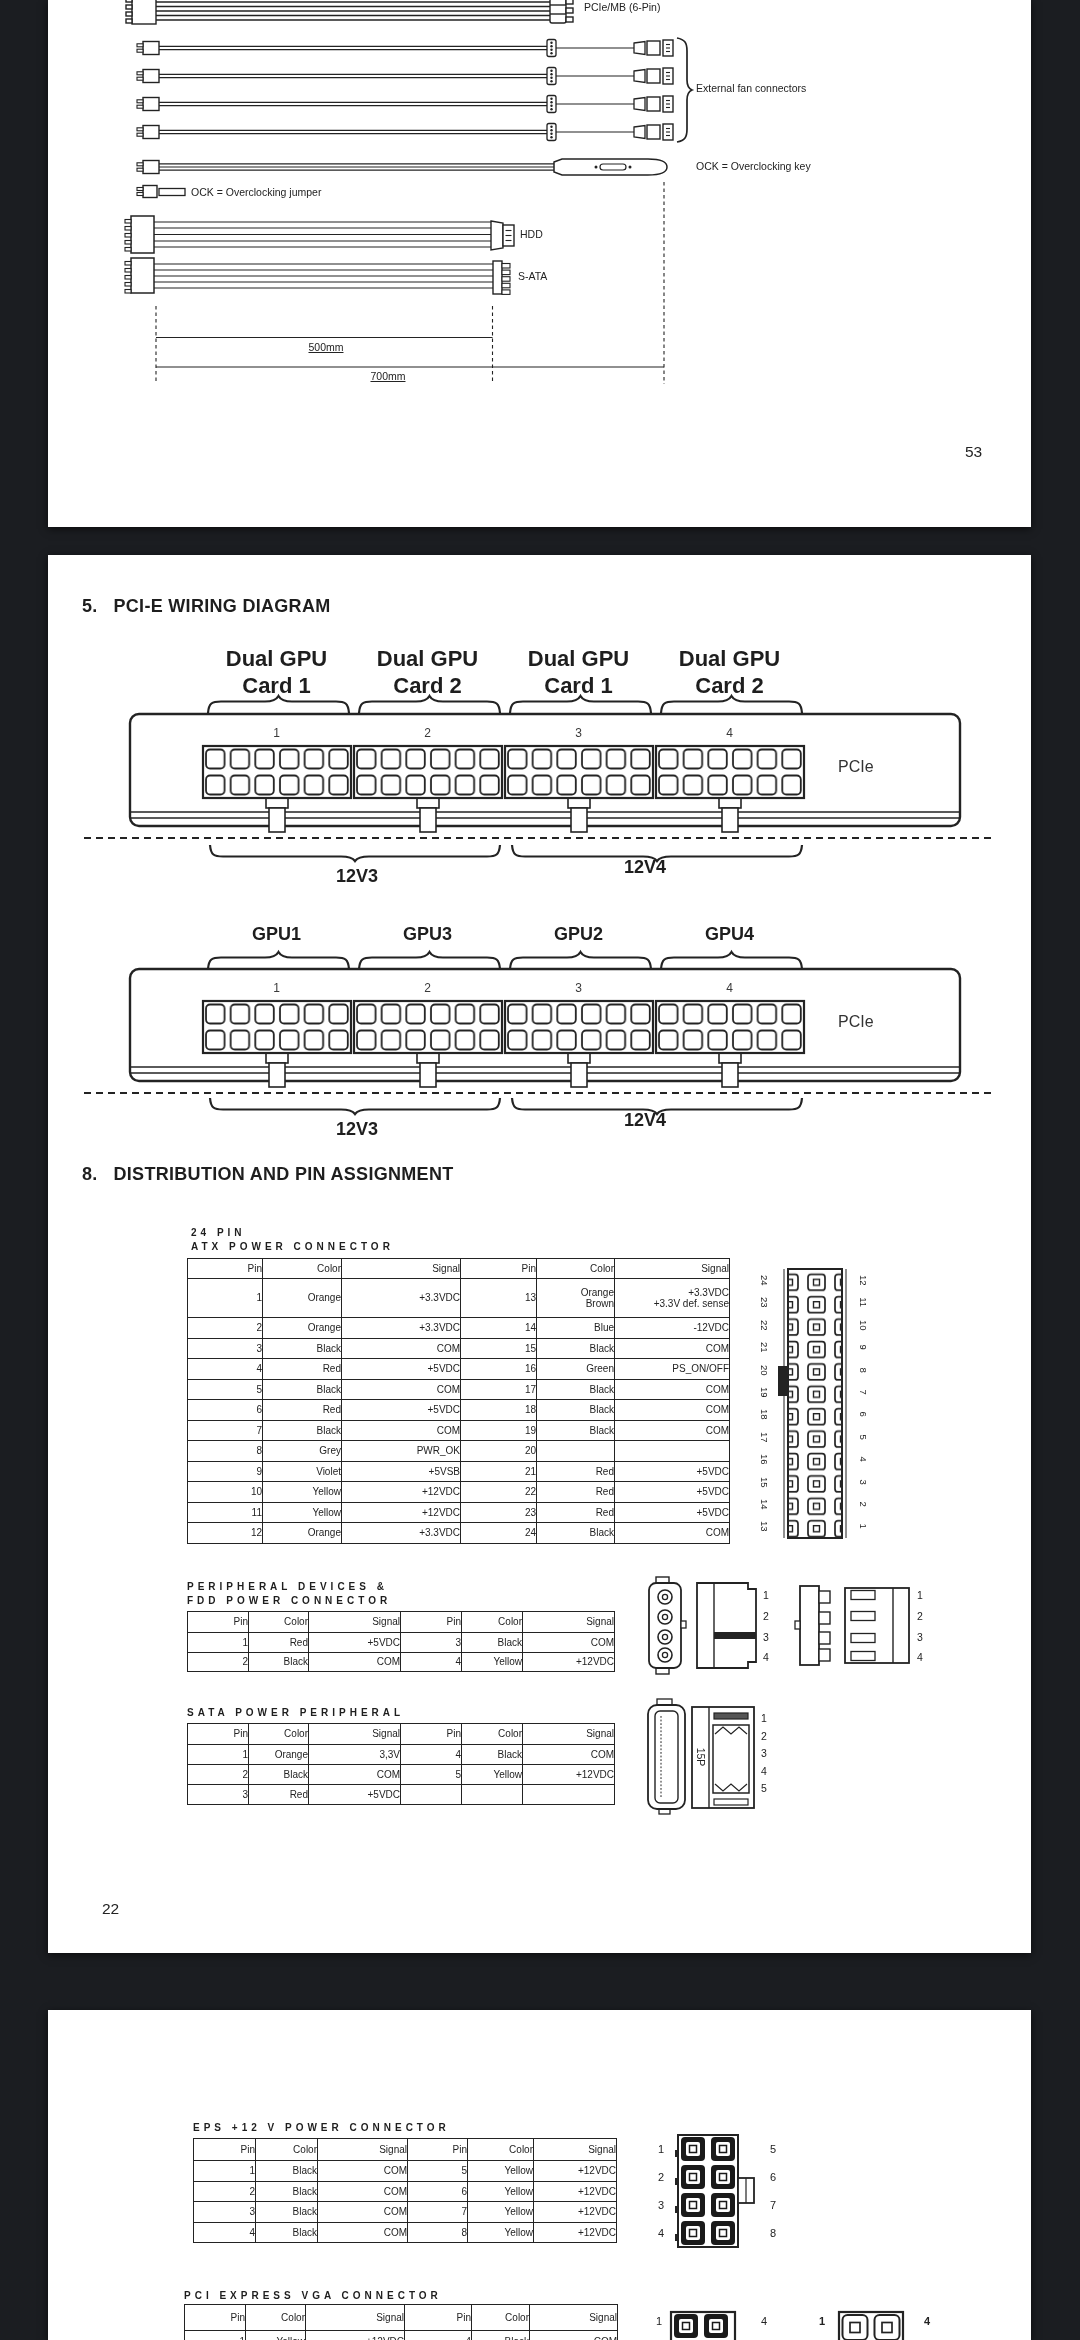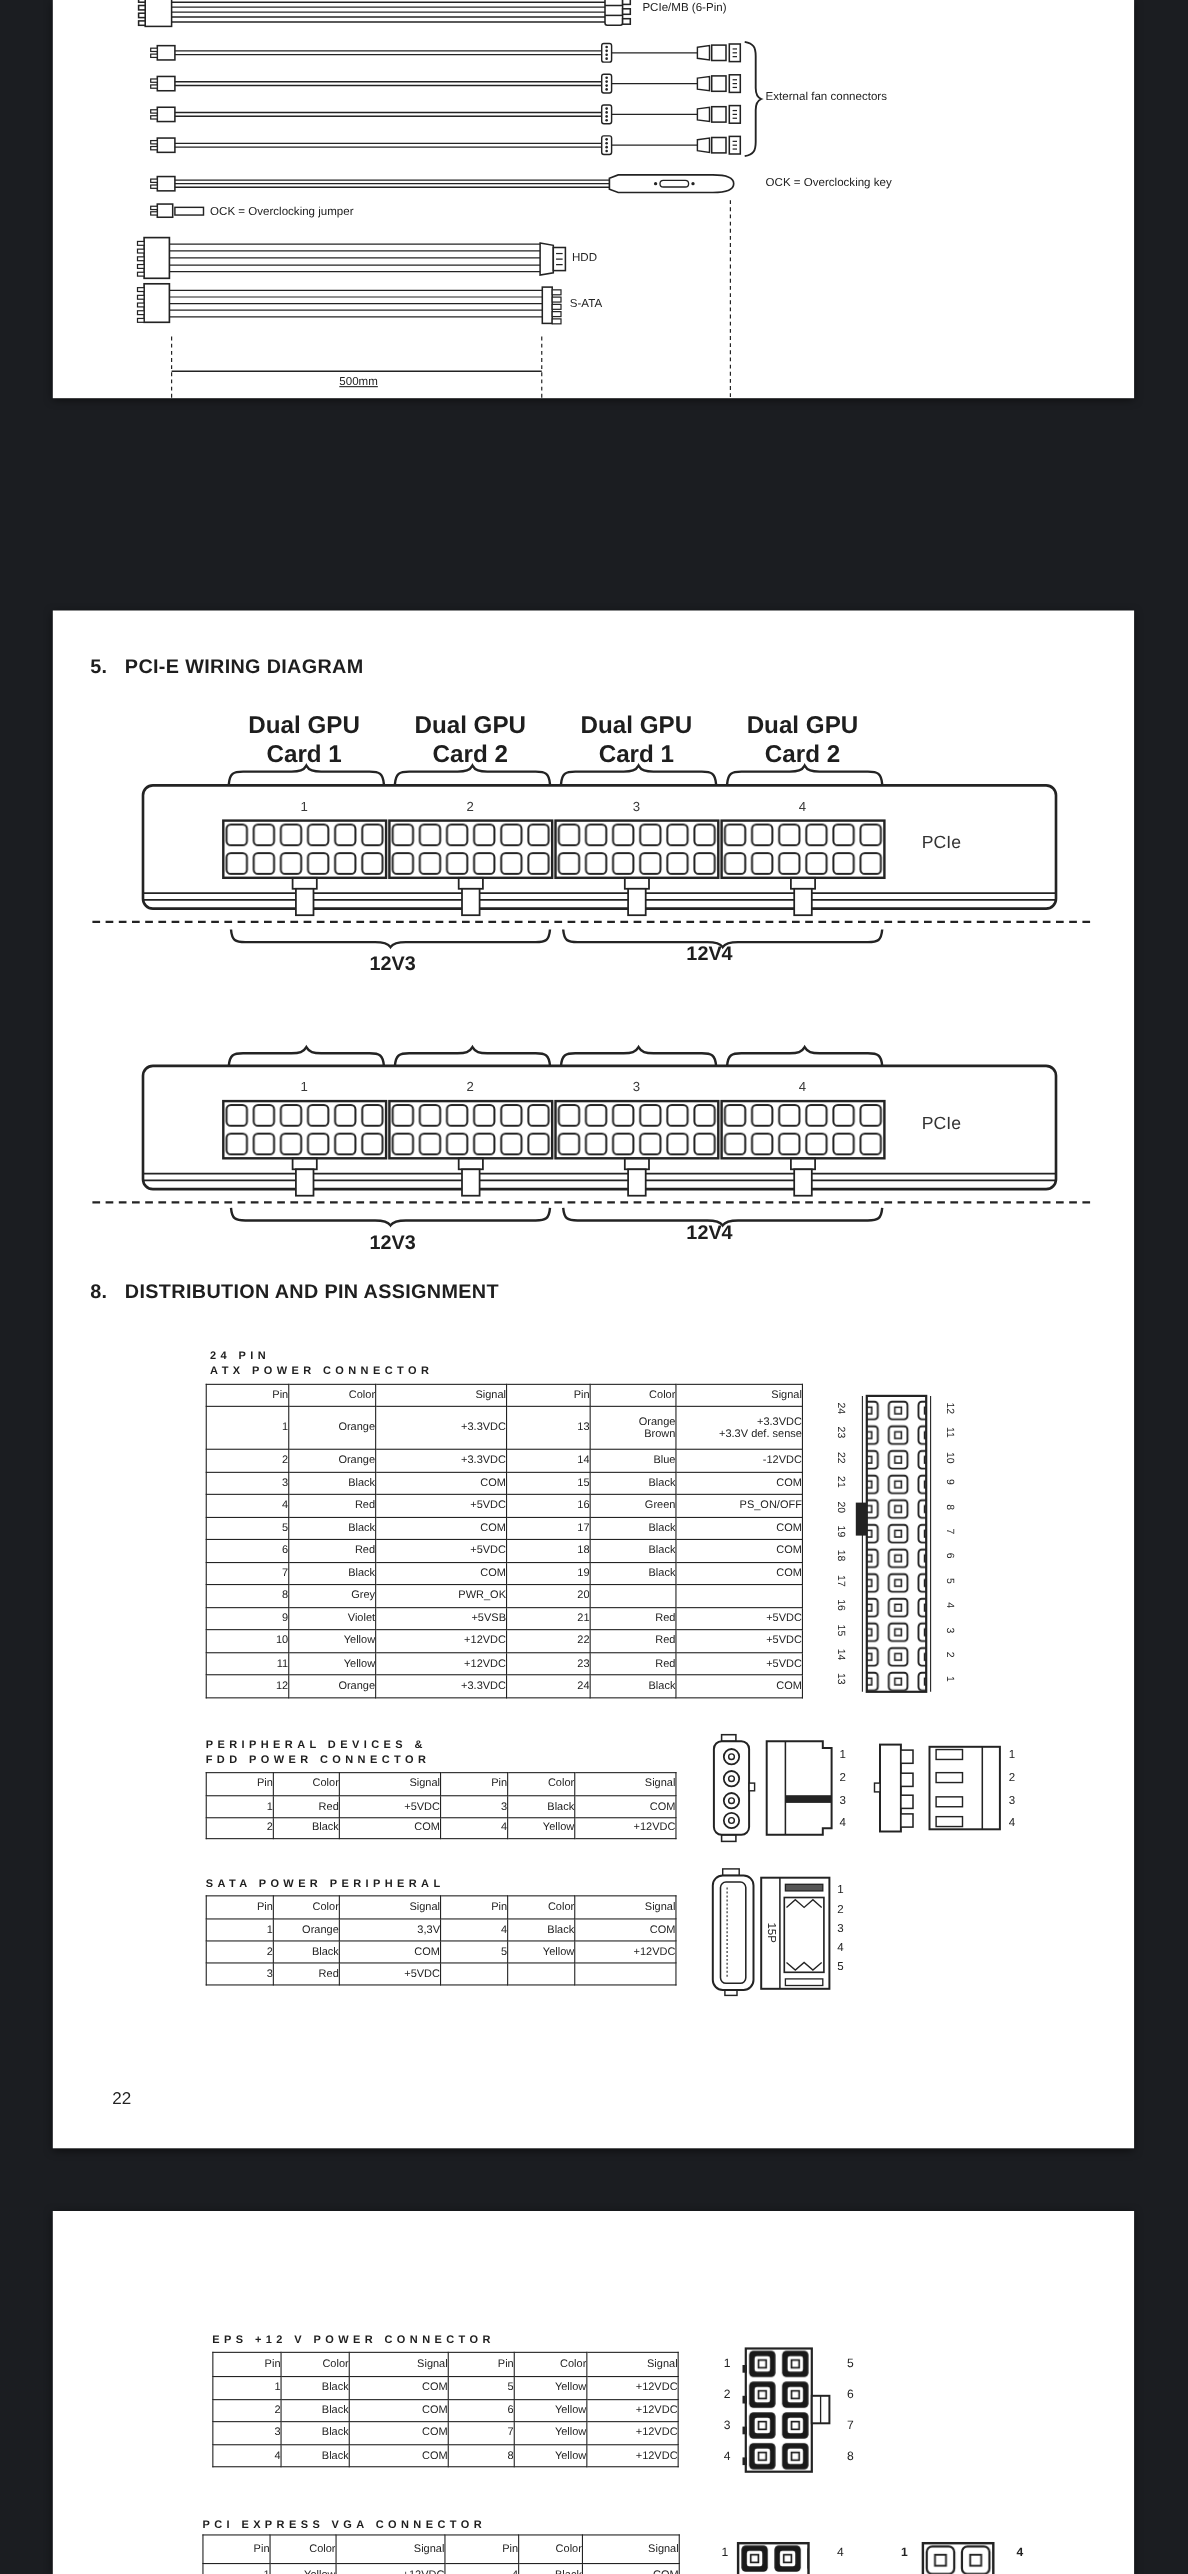--- a/index.html
+++ b/index.html
@@ -1,20 +1,20 @@
 <!DOCTYPE html>
 <html><head>
 <meta charset="utf-8">
 <style>
   html,body{margin:0;padding:0;background:#1b1d21;}
   .screen{position:relative;width:1080px;height:2340px;background:#1b1d21;overflow:hidden;
           font-family:"Liberation Sans",sans-serif;color:#232323;}
   .page{position:absolute;left:48px;width:983px;background:#ffffff;overflow:hidden;
         box-shadow:0 2px 8px rgba(0,0,0,.6);}
-  .page53{top:0;height:362px;}
+  .page53{top:0;height:527px;}
   .page54{top:555px;height:1398px;}
   .page55{top:2010px;height:330px;}
   .art{position:absolute;left:0;top:0;}
   .h{position:absolute;font-weight:bold;font-size:18px;color:#1e1e1e;white-space:pre;letter-spacing:.3px;}
   .small-title{position:absolute;font-size:10px;font-weight:bold;color:#1e1e1e;letter-spacing:4px;
                line-height:13.5px;white-space:pre-line;}
   .lbl{position:absolute;font-size:10.5px;color:#232323;white-space:pre;}
   .dim{position:absolute;font-size:10.5px;color:#232323;width:80px;text-align:center;text-decoration:underline;}
   .pagenum{position:absolute;font-size:15.5px;color:#232323;}
   .glrow{position:absolute;display:flex;}
@@ -321,20 +321,26 @@
     <div class="glrow" style="left:153px;top:171px;width:604px">
         <div class="cnum">1</div>
         <div class="cnum">2</div>
         <div class="cnum">3</div>
         <div class="cnum">4</div>
       </div>
     <div class="pcie-lbl" style="left:790px;top:203px">PCIe</div>
     <div class="rail" style="left:269px;top:311px">12V3</div>
     <div class="rail" style="left:557px;top:302px">12V4</div>
 
+    <div class="glrow" style="left:153px;top:369px;width:604px">
+        <div class="gl2">GPU1</div>
+        <div class="gl2">GPU3</div>
+        <div class="gl2">GPU2</div>
+        <div class="gl2">GPU4</div>
+      </div>
     <div class="glrow" style="left:153px;top:426px;width:604px">
         <div class="cnum">1</div>
         <div class="cnum">2</div>
         <div class="cnum">3</div>
         <div class="cnum">4</div>
       </div>
     <div class="pcie-lbl" style="left:790px;top:458px">PCIe</div>
     <div class="rail" style="left:269px;top:564px">12V3</div>
     <div class="rail" style="left:557px;top:555px">12V4</div>
 

